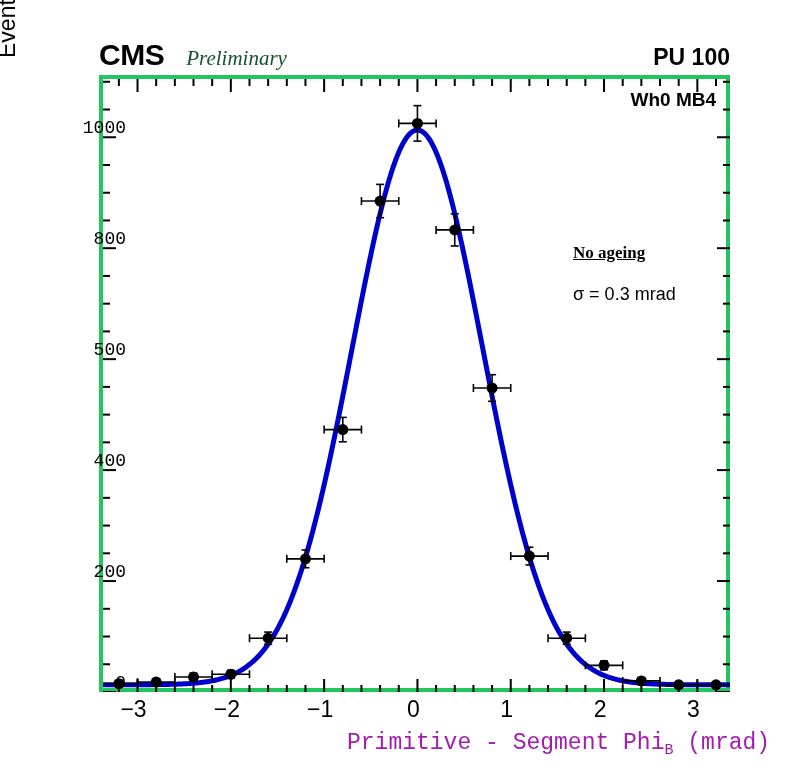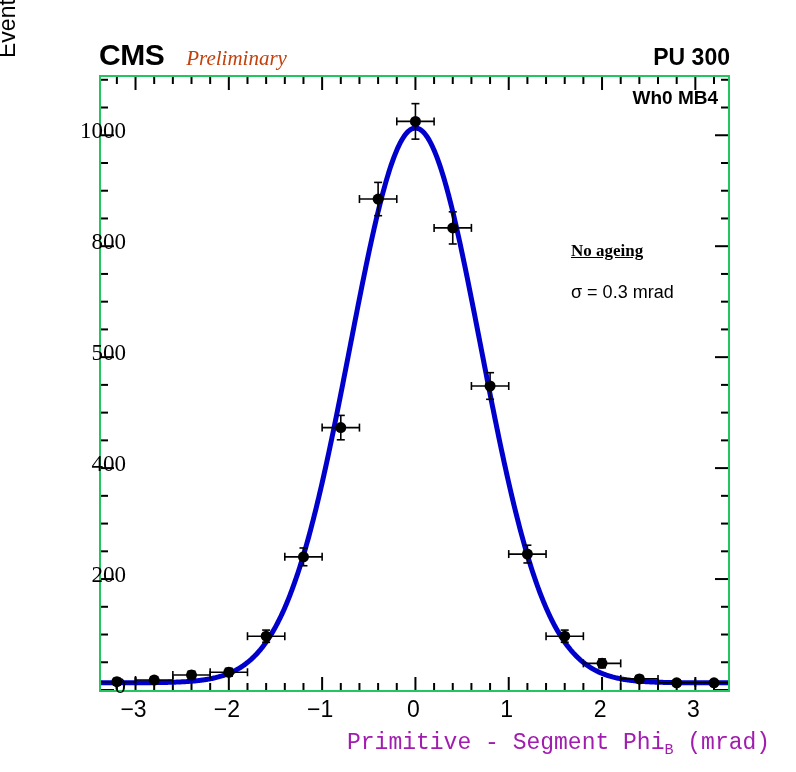--- a/index.html
+++ b/index.html
@@ -46,40 +46,40 @@
     font-weight: bold;
     font-size: 21px;
     color: #000000;
     margin-left: 8px;
     line-height: 1;
   }
   .cms-prelim {
     font-family: "Liberation Serif", serif;
     font-style: italic;
     font-size: 21px;
-    color: #c2410c;
+    color: #14532d;
     margin-left: 22px;
     line-height: 1;
   }
   .cms-pu {
     font-family: "Liberation Sans", sans-serif;
     font-weight: bold;
     font-size: 23px;
     color: #000000;
     margin-left: auto;
     line-height: 1;
   }
   
   #frame {
     position: absolute;
     left: 87px;
     top: 75px;
     width: 631px;
     height: 617px;
-    border: 2px solid #22c55e;
+    border: 4px solid #22c55e;
     box-sizing: border-box;
     background: #ffffff;
   }
   #plotsvg {
     position: absolute;
     left: 0; top: 0;
   }
   
   .panel-label {
     position: absolute;
@@ -130,22 +130,22 @@
     font-size: 23px;
     color: #a21caf;
     white-space: nowrap;
   }
   .xtitle sub {
     font-size: 15px;
     vertical-align: -0.35em;
   }
   .ticklabel {
     position: absolute;
-    font-family: Liberation Serif, serif;
-    font-size: 23px;
+    font-family: Liberation Mono, monospace;
+    font-size: 18px;
     color: #000000;
     white-space: nowrap;
     text-align: right;
   }
   .xticklabel {
     position: absolute;
     font-family: "Liberation Sans", sans-serif;
     font-size: 23px;
     color: #000000;
     white-space: nowrap;
@@ -154,21 +154,21 @@
   }
 </style>
 </head>
 <body>
 
 <div id="canvas">
 
   <div class="header-row">
     <span class="cms-logo">CMS</span>
     <span class="cms-prelim">Preliminary</span>
-    <span class="cms-pu">PU 300</span>
+    <span class="cms-pu">PU 100</span>
   </div>
 
   <div class="ytitle">Events</div>
 
   <div class="xtitle"><span>Primitive - Segment Phi</span><sub>B</sub><span> (mrad)</span></div>
 
   <div id="frame">
     <svg id="plotsvg" width="627" height="613">
         <g>
           <line x1="0" y1="613" x2="13" y2="613" stroke="#000" stroke-width="2"></line>

